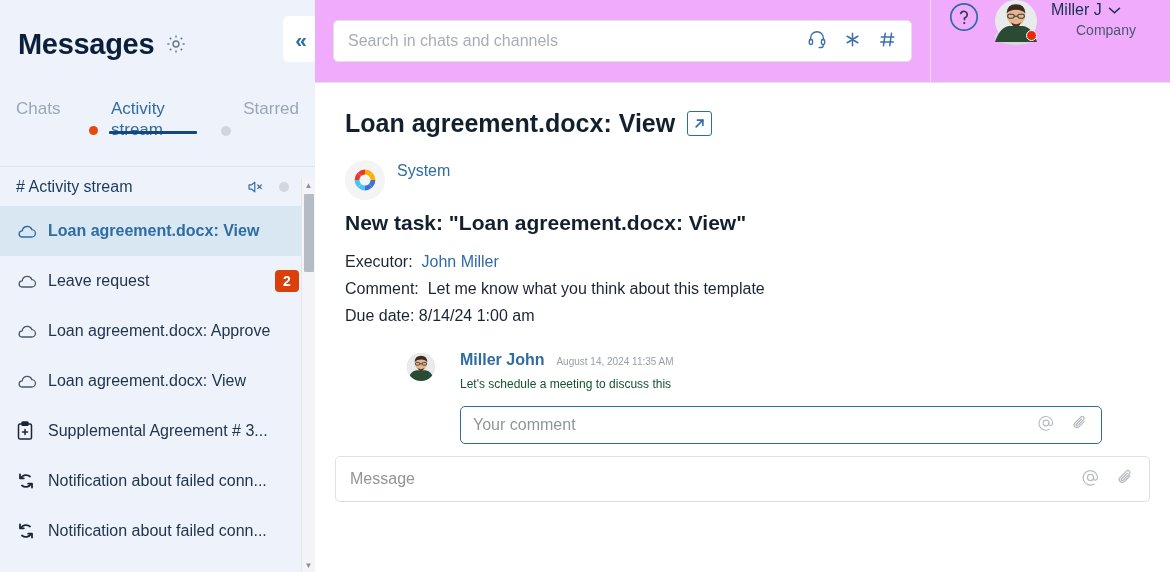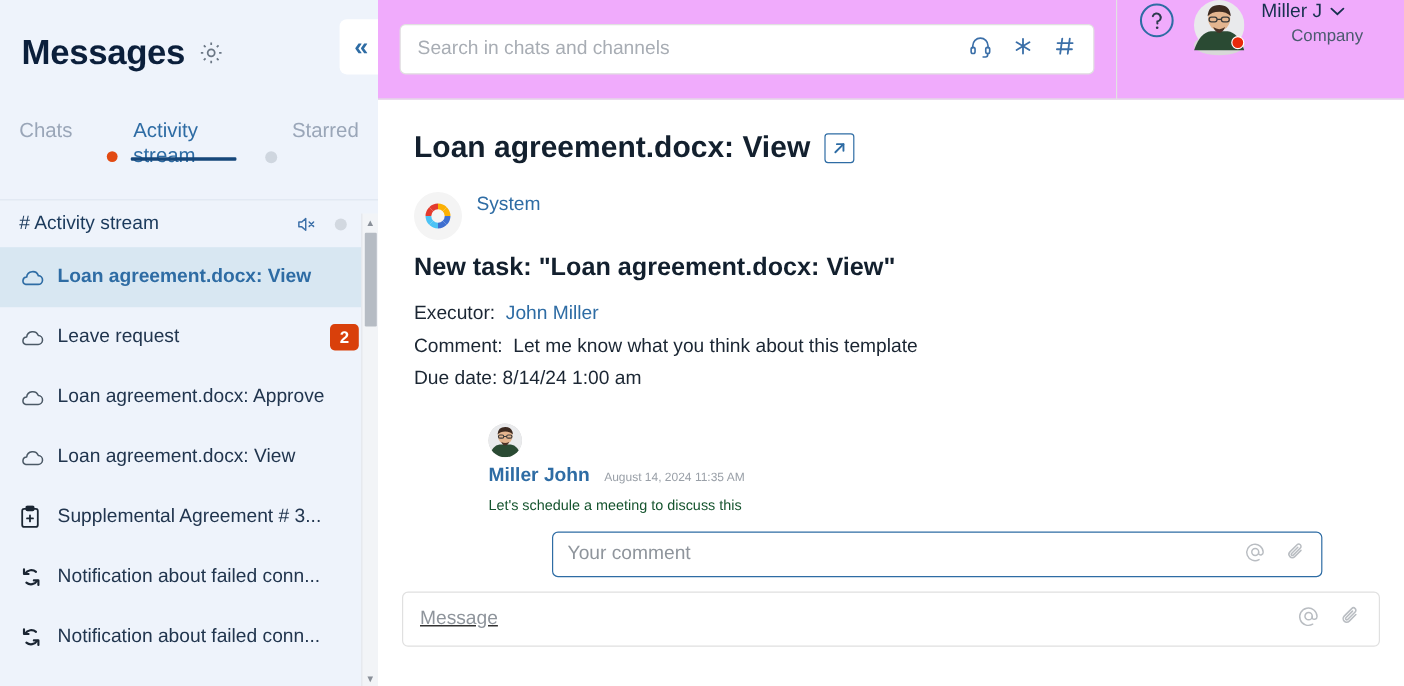--- a/index.html
+++ b/index.html
@@ -173,40 +173,40 @@
     font-size: 21px; font-weight: bold; color: #13202e;
     margin-top: 11px;
   }
   .msg-lines { margin-top: 13px; }
   .msg-line { font-size: 16px; color: #1b2633; line-height: 27px; }
   .msg-line .lbl { color: #1b2633; }
   .msg-line .lnk { color: #2e6ca4; }
 
   .reply {
     margin: 22px 0 0 62px;
-    display: flex; gap: 7px; align-items: flex-start; flex-direction: column;
+    display: flex; gap: 25px; align-items: flex-start;
   }
   .reply-avatar {
     width: 28px; height: 28px; border-radius: 50%;
     overflow: hidden; background: #d8d8d8; flex: 0 0 28px; margin-top: 2px;
   }
   .reply-head { display: flex; align-items: baseline; gap: 12px; }
   .reply-author { font-size: 16px; font-weight: bold; color: #2e6ca4; }
   .reply-time { font-size: 10px; color: #9aa0a8; }
   .reply-text { font-size: 12px; color: #14532d; margin-top: 8px; }
 
   .comment-row { padding: 15px 38px 0 95px; }
   .comment-box {
     height: 38px; border: 1.6px solid #2e6ca4; border-radius: 5px;
     display: flex; align-items: center; padding: 0 12px; background: #fff; margin-left: 20px;
   }
   .comment-ph { flex: 1; color: #8f959c; font-size: 16px; }
   .io-icons { display: flex; align-items: center; gap: 16px; color: #b9bdc2; }
 
-  .message-bar { padding: 12px 20px 12px 20px; text-decoration: underline; }
+  .message-bar { padding: 12px 20px 12px 20px; }
   .message-box {
     height: 46px; border: 1px solid #e0e0e0; border-radius: 5px;
     display: flex; align-items: center; padding: 0 14px; background: #fff;
   }
   .message-ph { flex: 1; color: #8f959c; font-size: 16px; }
 </style>
 </head>
 <body>
 
 <div class="app">

